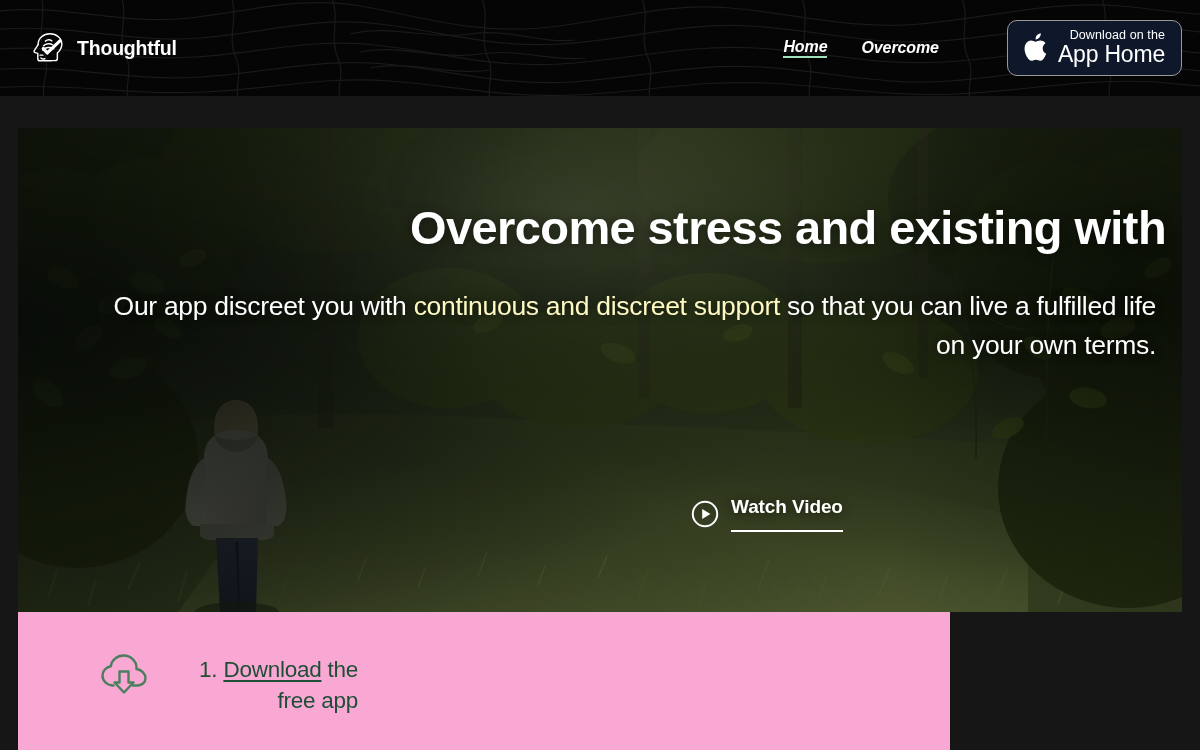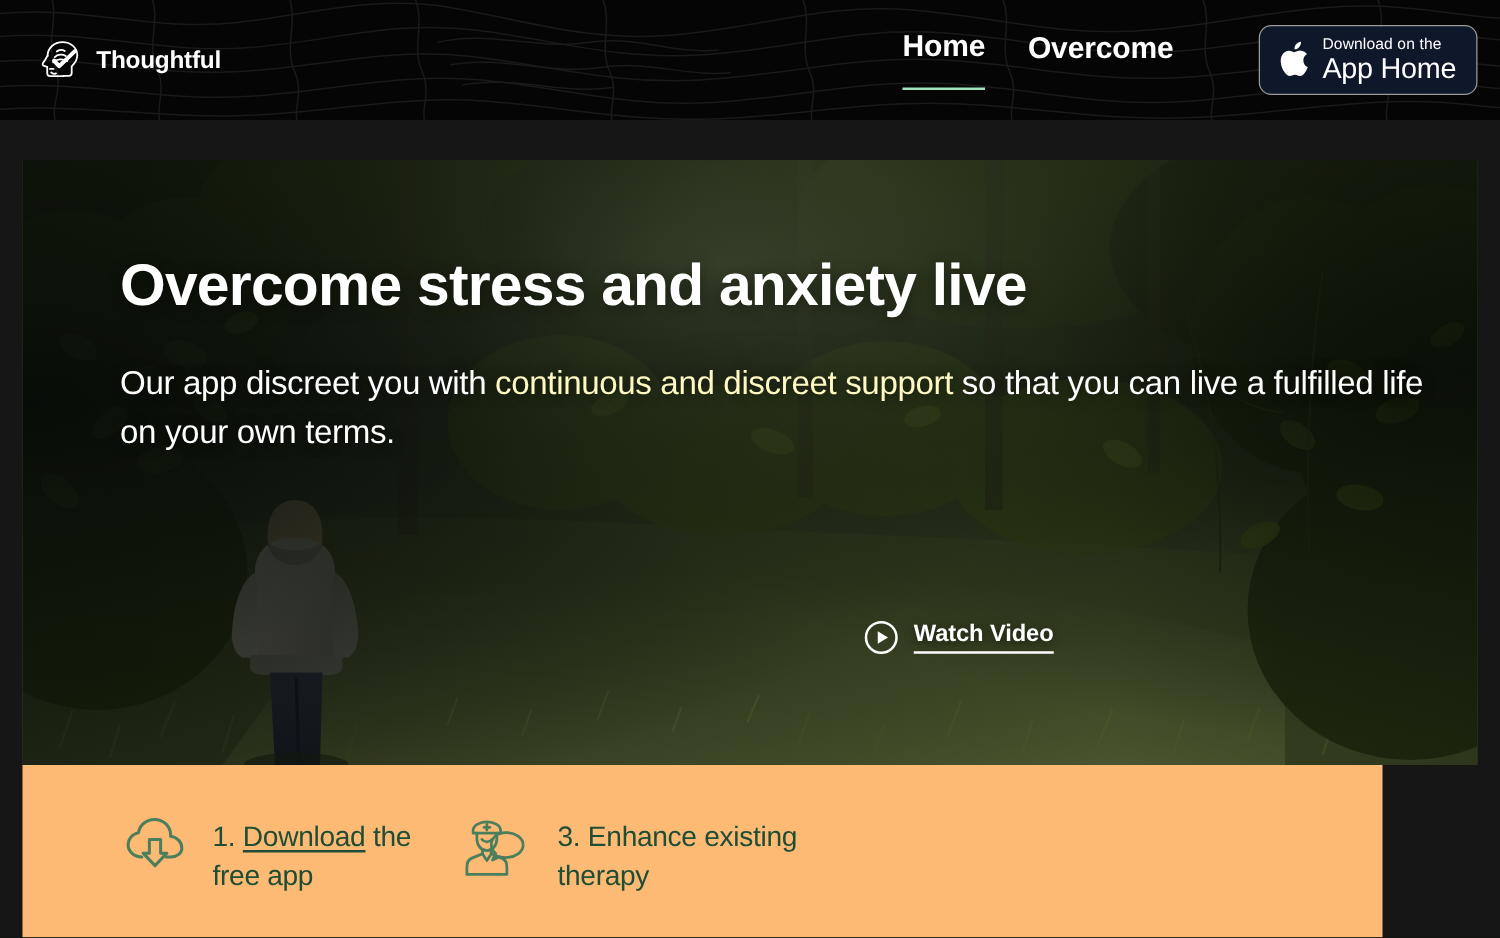--- a/index.html
+++ b/index.html
@@ -15,20 +15,21 @@
     font-family: "Liberation Sans", sans-serif;
     -webkit-font-smoothing: antialiased;
   }
 
   .page {
     position: relative;
     width: 1200px;
     height: 750px;
     background: #161616;
     overflow: hidden;
+    text-align: right;
   }
 
   
   .header {
     position: absolute;
     left: 0; top: 0;
     width: 1200px;
     height: 96px;
     background: #050505;
     overflow: hidden;
@@ -64,26 +65,27 @@
   }
 
   .nav {
     margin-left: auto;
     display: flex;
     align-items: center;
     gap: 34px;
   }
   .nav-link {
     color: #ffffff;
-    font-size: 24px;
+    font-size: 16px;
     font-weight: bold;
     text-decoration: none;
     letter-spacing: -0.1px;
-    padding-bottom: 18px;
+    padding-bottom: 0;
     white-space: nowrap;
+    font-style: italic;
   }
   .nav-link.active {
     border-bottom: 2.5px solid #9fe3bd;
   }
 
   
   .appstore-btn {
     display: inline-flex;
     align-items: center;
     gap: 10px;
@@ -172,32 +174,32 @@
     gap: 12px;
     text-decoration: none;
     cursor: pointer;
   }
   .watch-label {
     color: #ffffff;
     font-size: 19px;
     font-weight: bold;
     letter-spacing: -0.1px;
     border-bottom: 2px solid #ffffff;
-    padding-bottom: 2px;
+    padding-bottom: 12px;
     text-shadow: 0 1px 8px rgba(0,0,0,0.5);
   }
 
   
   .steps {
     position: absolute;
     left: 18px;
     top: 612px;
-    width: 1088px;
+    width: 932px;
     height: 138px;
-    background: #fdba74;
+    background: #f9a8d4;
     display: flex;
     align-items: flex-start;
     padding: 42px 0 0 0;
     box-sizing: border-box;
   }
   .step {
     display: flex;
     align-items: flex-start;
     gap: 20px;
     box-sizing: border-box;
@@ -440,21 +442,21 @@
         <path d="M958,230 C980,250 1000,258 1020,260"></path>
         <path d="M958,180 C975,195 990,200 1008,202"></path>
         <path d="M1040,90 C1030,160 1026,240 1030,330"></path>
       </g>
     </svg>
 
     <div class="hero-scrim"></div>
 
     <div class="hero-content">
       <h1 class="hero-title">
-        <span>Overcome stress and anxiety live</span><br>
+        <span>Overcome stress and existing with</span><br>
       </h1>
       <p class="hero-sub">
         <span>Our app discreet you with </span><span class="hl">continuous and discreet support</span><span> so that you can live a fulfilled life on your own terms.</span>
       </p>
     </div>
 
     <div class="hero-actions">
 
       <a class="watch-video" href="#">
         <svg width="28" height="28" viewBox="0 0 28 28">
@@ -475,38 +477,15 @@
           <path d="M21.5,20.5 L30.5,20.5 L30.5,31.5 L35.5,31.5 L26,41.5 L16.5,31.5 L21.5,31.5 Z"></path>
         </g>
       </svg>
       <div class="step-text">
         <span>1.</span>
         <span class="u">Download</span><span> the free app</span>
       </div>
     </div>
 
 
-    <div class="step step-3">
-      <svg class="step-icon" width="58" height="54" viewBox="0 0 58 54">
-        <g fill="none" stroke="#4a7e5d" stroke-width="2.2" stroke-linejoin="round" stroke-linecap="round">
-
-          <path d="M10.5,13.5 C10.5,9.5 15.5,6.5 21.5,6.5 C27.5,6.5 32.5,9.5 32.5,13.5 L32.5,15.5 L10.5,15.5 Z"></path>
-          <path d="M21.5,8.5 L21.5,13"></path>
-          <path d="M19.3,10.8 L23.8,10.8"></path>
-
-          <path d="M13.5,15.5 L13.5,20 C13.5,25.5 17.2,29.5 21.5,29.5 C25.8,29.5 29.5,25.5 29.5,20 L29.5,15.5"></path>
-          <path d="M17.5,20.5 C18.6,21.8 20,22.4 21.5,22.4 C23,22.4 24.4,21.8 25.5,20.5"></path>
-
-          <path d="M18,28.5 L18,32 L21.5,37.5 L25,32 L25,28.5"></path>
-
-          <path d="M18,32 L9.5,35.5 C6.5,36.8 5.5,39.5 5.5,42.5 L5.5,48.5 L37.5,48.5 L37.5,42.5 C37.5,39.5 36.5,36.8 33.5,35.5 L25,32"></path>
-
-          <path d="M36.5,15 C44.5,15 50.5,19.5 50.5,25 C50.5,30.5 44.5,35 36.5,35 C34.8,35 33.2,34.8 31.7,34.4 L26,37 L28.5,31.8 C26.4,29.9 25,27.6 25,25 C25,19.5 29.5,15 36.5,15 Z"></path>
-        </g>
-      </svg>
-      <div class="step-text">
-        <span>3.</span>
-        <span>Enhance existing therapy</span>
-      </div>
-    </div>
   </div>
 
 </div>
 
 </body></html>

